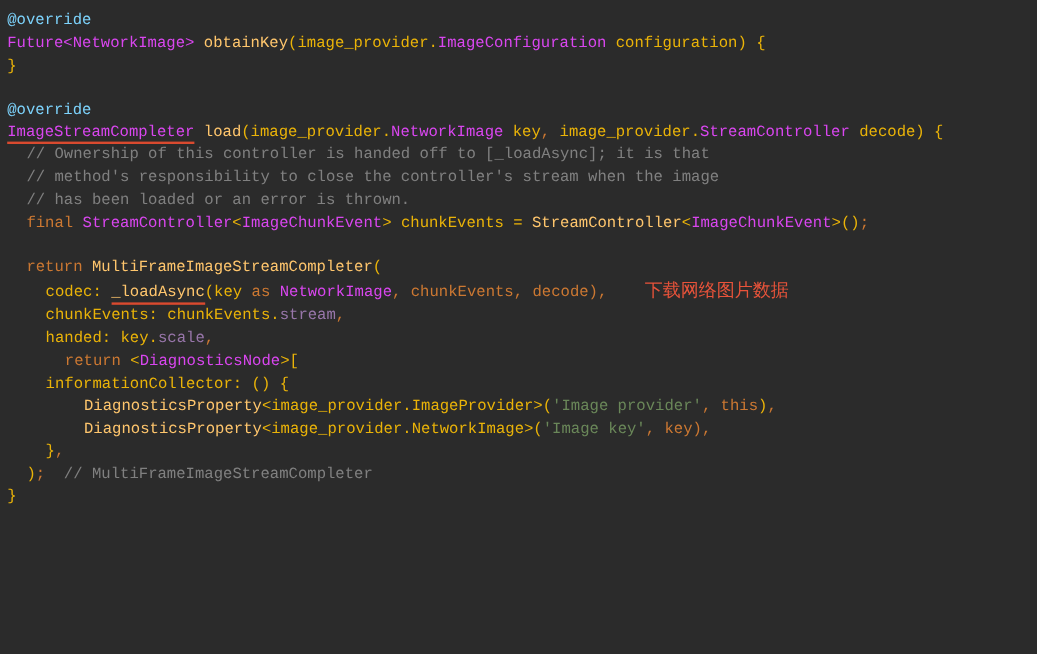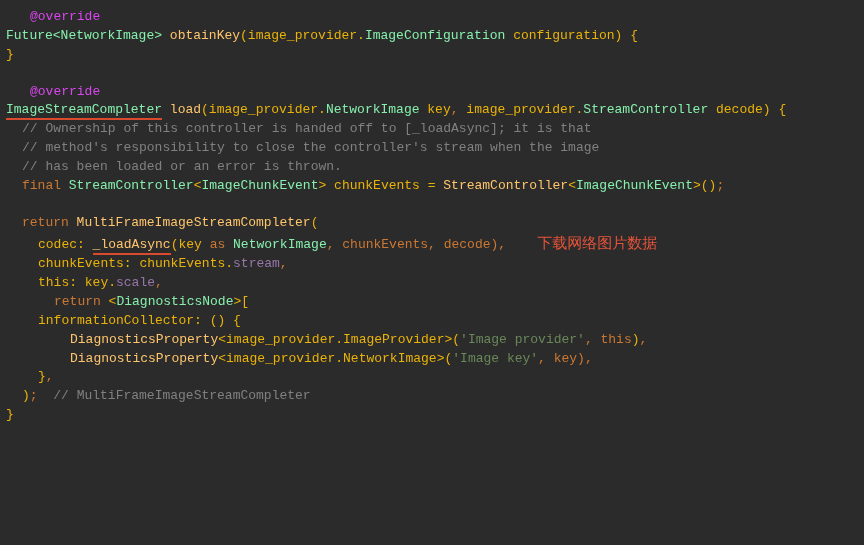--- a/index.html
+++ b/index.html
@@ -10,22 +10,22 @@
     line-height: 1.45;
     color: #a9b7c6;
     padding: 8px 6px;
     width: 864px;
   }
   .line { white-space: pre; }
   .i1 { padding-left: 16px; }
   .i2 { padding-left: 32px; }
   .i3 { padding-left: 48px; }
   .i4 { padding-left: 64px; }
-  .anno { color: #d946ef; margin-left: 24px; }
-  .cls  { color: #86efac; }
+  .anno { color: #7dd3fc; }
+  .cls  { color: #d946ef; }
   .mth  { color: #ffc66d; margin-top: 44px; }
   .kw   { color: #cc7832; }
   .str  { color: #6a8759; }
   .cmt  { color: #808080; }
   .plain{ color: #eab308; }
   .punc { color: #cc7832; }
   .prop { color: #9876aa; }
   .under { border-bottom: 2px solid #d94a2f; padding-bottom: 1px; }
   .note  { color: #e8533a; font-family: "PingFang SC","Microsoft YaHei",sans-serif; font-size: 15px; }
   .blank { height: 18px; }
@@ -55,21 +55,21 @@
 <div class="line i1"><span class="kw">final </span><span class="cls">StreamController</span><span class="plain">&lt;</span><span class="cls">ImageChunkEvent</span><span class="plain">&gt; </span><span class="plain">chunkEvents = </span><span class="mth">StreamController</span><span class="plain">&lt;</span><span class="cls">ImageChunkEvent</span><span class="plain">&gt;()</span><span class="punc">;</span></div>
 
 <div class="blank"></div>
 
 <div class="line i1"><span class="kw">return </span><span class="mth">MultiFrameImageStreamCompleter</span><span class="plain">(</span></div>
 
 <div class="line i2"><span class="plain">codec: </span><span class="mth under">_loadAsync</span><span class="plain">(key </span><span class="kw">as</span><span class="plain"> </span><span class="cls">NetworkImage</span><span class="punc">, chunkEvents, decode)</span><span class="punc">,</span><span class="plain">    </span><span class="note">下载网络图片数据</span></div>
 
 <div class="line i2"><span class="plain">chunkEvents: chunkEvents.</span><span class="prop">stream</span><span class="punc">,</span></div>
 
-<div class="line i2"><span class="plain">this: key.</span><span class="prop">scale</span><span class="punc">,</span></div>
+<div class="line i2"><span class="plain">handed: key.</span><span class="prop">scale</span><span class="punc">,</span></div>
 
 <div class="line i3"><span class="kw">return </span><span class="plain">&lt;</span><span class="cls">DiagnosticsNode</span><span class="plain">&gt;[</span></div>
 
 <div class="line i2"><span class="plain">informationCollector: () {</span></div>
 
 <div class="line i4"><span class="mth">DiagnosticsProperty</span><span class="plain">&lt;image_provider.ImageProvider&gt;(</span><span class="str">'Image provider'</span><span class="punc">, </span><span class="kw">this</span><span class="plain">)</span><span class="punc">,</span></div>
 
 <div class="line i4"><span class="mth">DiagnosticsProperty</span><span class="plain">&lt;image_provider.NetworkImage&gt;(</span><span class="str">'Image key'</span><span class="punc">, key)</span><span class="punc">,</span></div>
 
 

